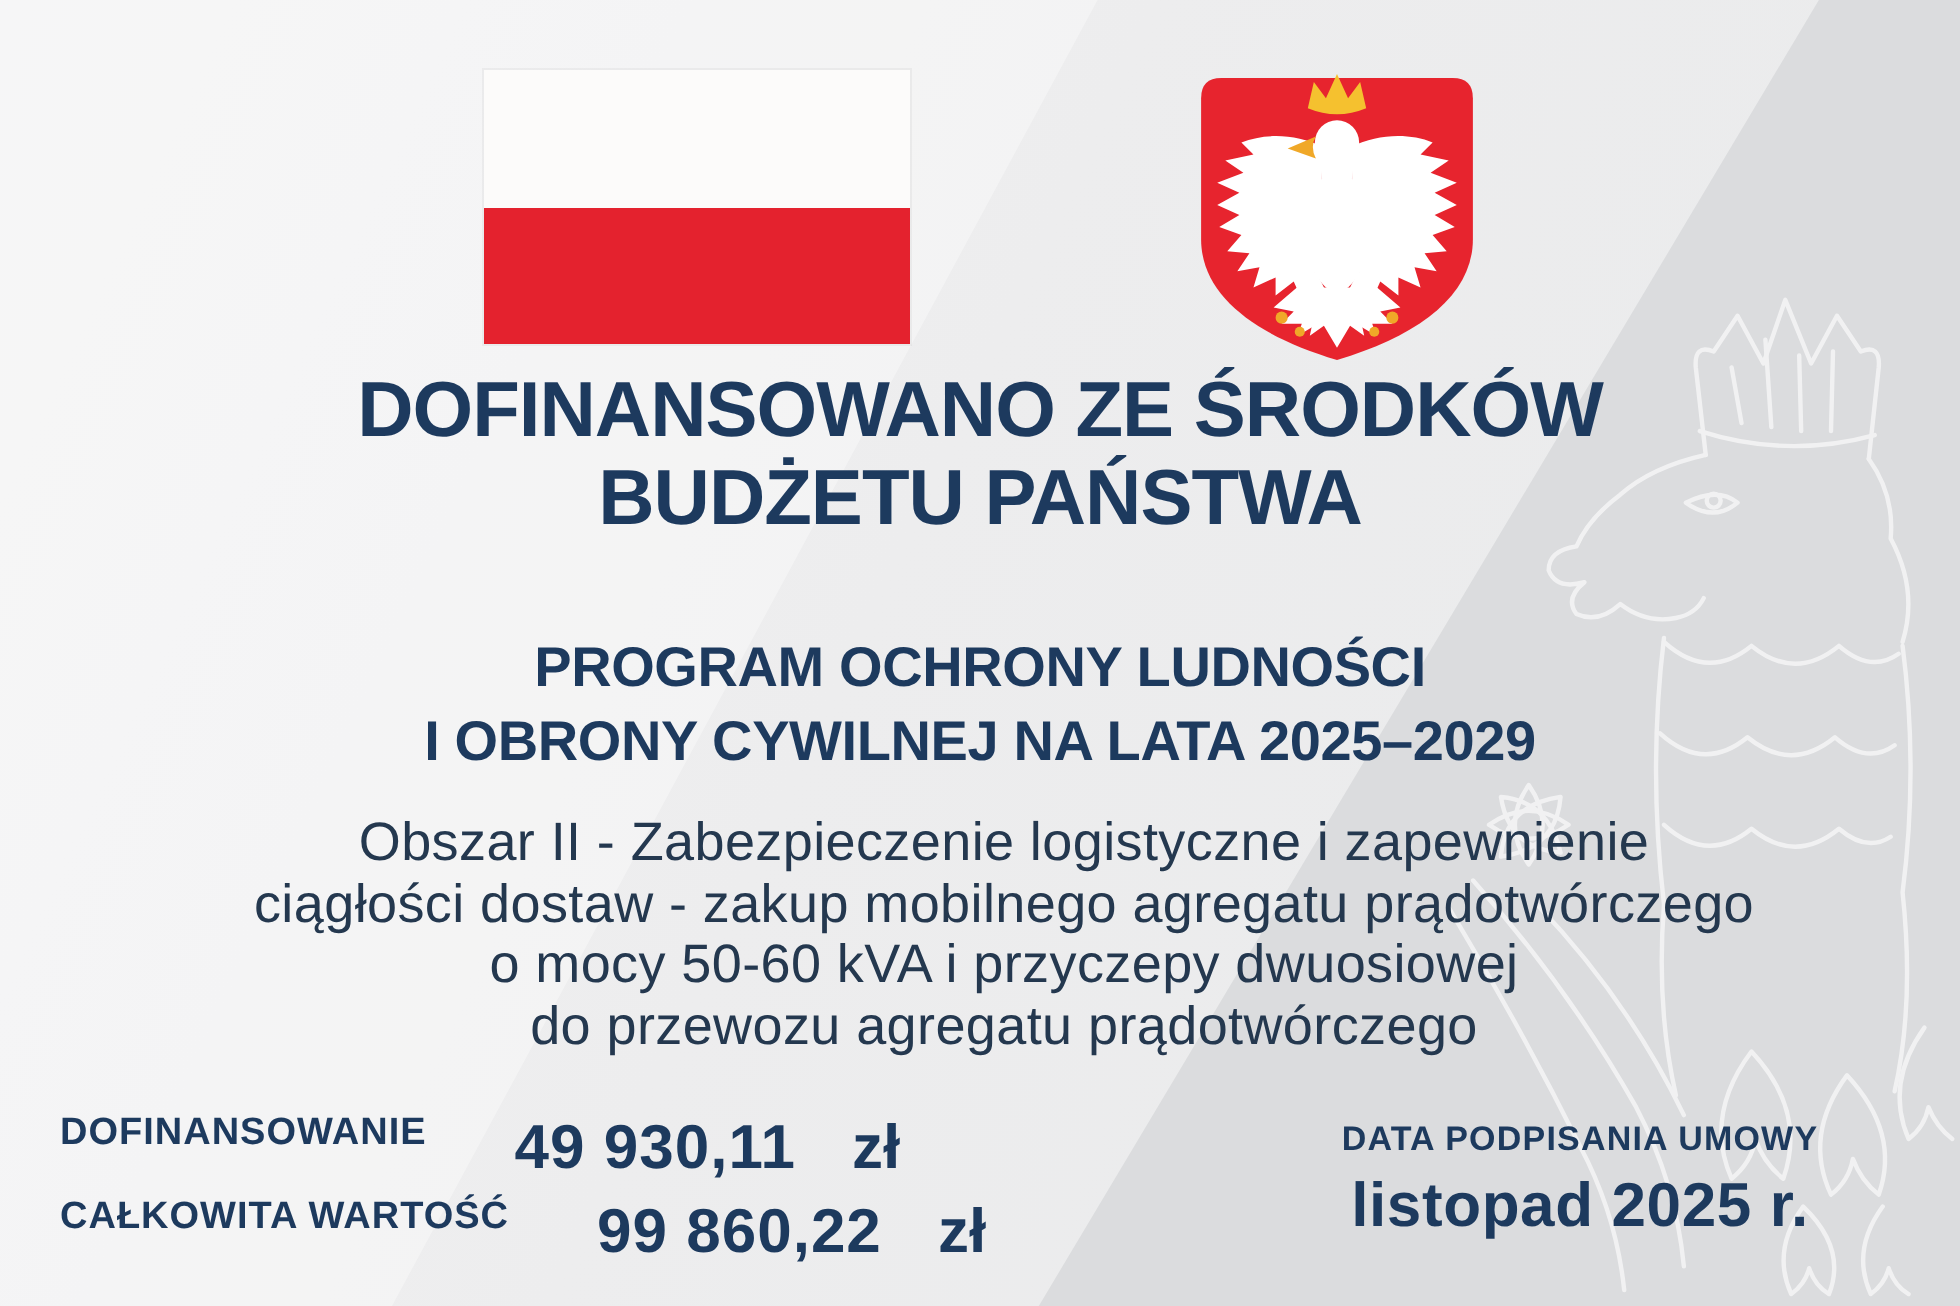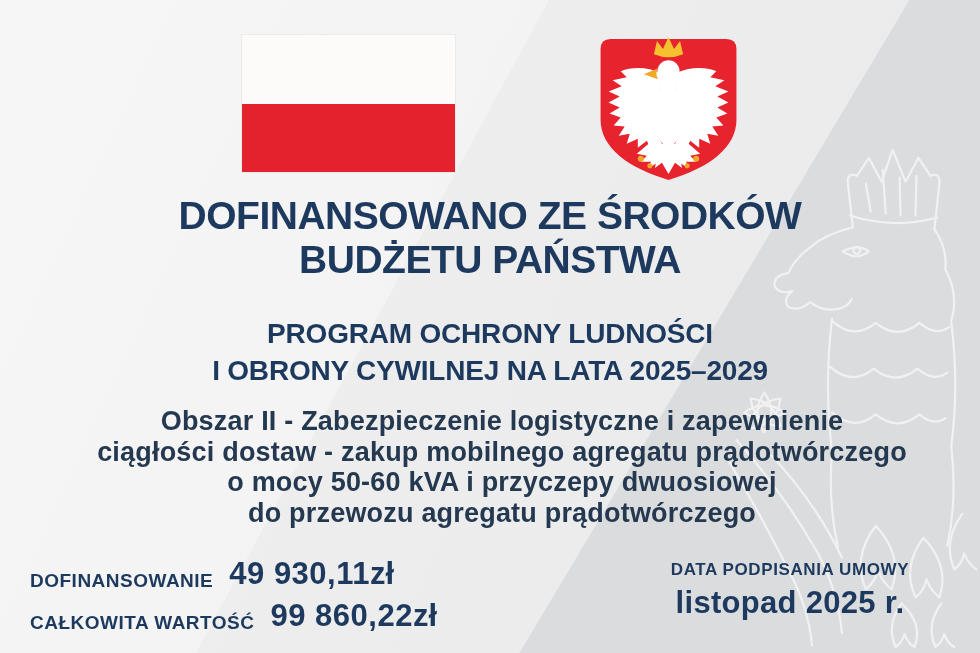--- a/index.html
+++ b/index.html
@@ -28,36 +28,36 @@
     position:absolute;left:242px;top:35px;width:213px;height:137px;
     box-shadow:0 0 0 1px rgba(0,0,0,0.04);
   }
   .flag .white{height:50%;background:#fcfbfa;}
   .flag .red{height:50%;background:#e4222e;}
   .emblem{
     position:absolute;left:590px;top:33px;width:157px;height:153px;
   }
   .block{position:absolute;left:0;right:0;text-align:center;}
   .title{
-    top:194px;font-size:39px;line-height:1.14;font-weight:800;
+    top:184px;font-size:39px;line-height:1.14;font-weight:800;
     letter-spacing:-0.5px;margin:0;
   }
   .program{
     top:316px;font-size:28px;line-height:1.32;font-weight:800;
     letter-spacing:-0.2px;margin:0;
   }
   .description{
-    top:406px;font-size:27px;line-height:1.13;font-weight:700;
+    top:406px;font-size:27px;line-height:1.13;font-weight:400;
     color:#24384f;margin:0;letter-spacing:0.2px;padding-left:24px;
   }
   .funding{
     position:absolute;left:30px;top:556px;
   }
   .funding-row{
-    display:flex;align-items:flex-end;margin-bottom:6px;white-space:nowrap;
+    display:flex;align-items:flex-start;margin-bottom:6px;white-space:nowrap;gap:28px;
   }
   .funding-label{
     font-size:19px;font-weight:800;letter-spacing:0.5px;margin-right:16px;
   }
   .funding-amount{
     font-size:31px;font-weight:800;letter-spacing:0.5px;
   }
   .funding-currency{
     font-size:31px;font-weight:800;
   }

